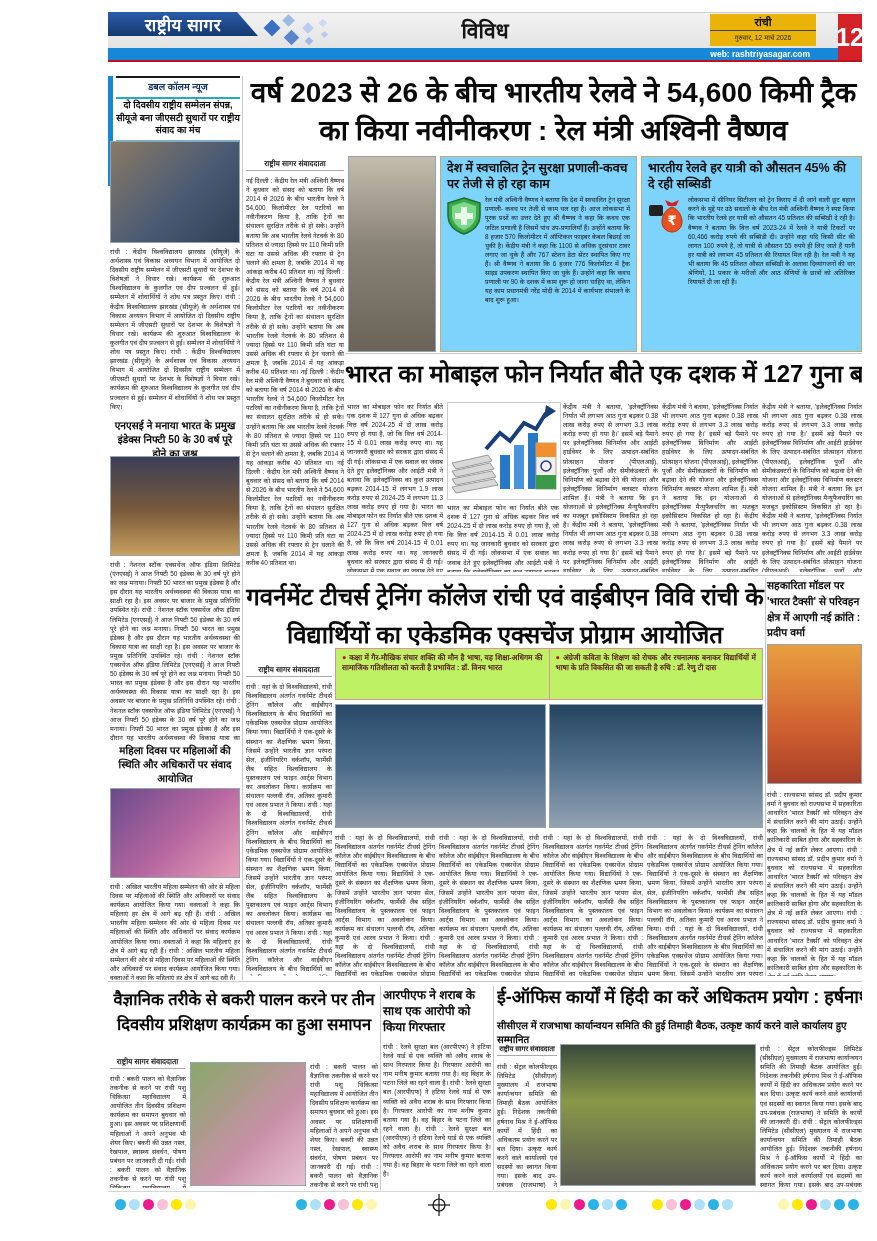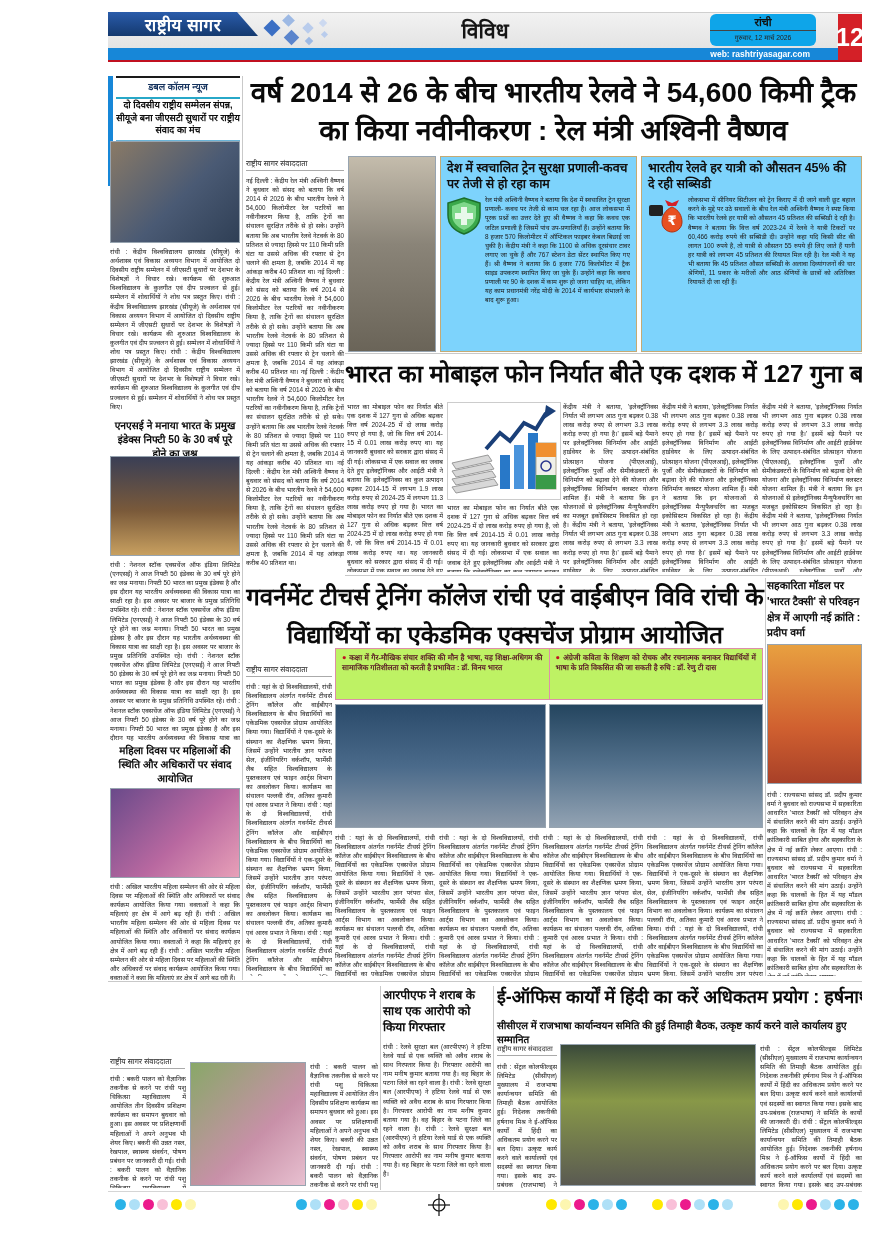--- a/index.html
+++ b/index.html
@@ -6,36 +6,36 @@
   #page{position:relative;width:877px;height:1241px;background:#ffffff;overflow:hidden;
         font-family:"Liberation Sans","DejaVu Sans",sans-serif;color:#111;}
   .abs{position:absolute;}
 
   
   .mh-band{left:108px;top:12px;width:754px;height:36px;background:linear-gradient(180deg,#f2f2f2,#e3e3e3);border-top:1px solid #cfcfcf;}
   .mh-logo{left:108px;top:12px;width:150px;height:24px;background:linear-gradient(180deg,#2a5cab,#14396f);
            clip-path:polygon(0 0,86% 0,100% 100%,0 100%);display:flex;align-items:center;justify-content:center;}
   .mh-logo span{color:#fff;font-size:17px;font-weight:bold;letter-spacing:.5px;}
   .mh-section{left:108px;top:16px;width:754px;text-align:center;font-size:21px;font-weight:bold;color:#151515;}
-  .mh-right{right:61px;top:14px;width:106px;height:32px;background:#0ea5e9;text-align:center;border-radius:6px;}
+  .mh-right{right:61px;top:14px;width:106px;height:32px;background:#eab308;text-align:center;}
   .mh-city{font-size:11px;font-weight:bold;border-bottom:1px solid #444;padding-bottom:1px;}
   .mh-date{font-size:6.8px;padding-top:2px;color:#222;}
   .mh-web{left:108px;top:48px;width:754px;height:12px;background:#1787d8;}
   .mh-web span{position:absolute;right:52px;top:1px;color:#fff;font-size:8.5px;font-weight:bold;}
   .mh-pagenum{right:15px;top:14px;width:24px;height:46px;background:#d42027;color:#fff;display:flex;align-items:center;justify-content:center;
               font-size:25px;font-weight:bold;z-index:5;}
   .mh-redline{left:108px;top:60px;width:754px;height:2px;background:#c01020;}
   .diamond{position:absolute;transform:rotate(45deg);}
 
   
   .kicker{left:116px;top:76px;width:124px;height:17px;border-top:2px solid #1a1a1a;border-bottom:2px solid #27a8c8;
           text-align:center;font-size:9.5px;font-weight:bold;color:#16335e;padding-top:2px;}
   .leftbar{left:108px;top:76px;width:5px;height:110px;background:#1787d8;}
   .head-sm{font-weight:bold;color:#0d0d0d;text-align:center;}
-  .byline{font-weight:normal;font-size:7.5px;color:#222;border-bottom:1px solid #aaa;padding-bottom:2px;}
+  .byline{font-weight:bold;font-size:7.5px;text-align:center;color:#222;border-bottom:1px solid #aaa;padding-bottom:2px;}
   .body-text{font-size:6.4px;line-height:1.42;text-align:justify;color:#1b1b1b;overflow:hidden;}
   .photo{border:1px solid #97a4b0;box-sizing:border-box;}
   .rule-v{background:#c9c9c9;width:1px;}
   .rule-h{background:#c9c9c9;height:1px;}
 
   
   .ph-conf{background:linear-gradient(135deg,#8a7a66,#4a5a74 55%,#2f3f55);}
   .ph-nse{background:linear-gradient(180deg,#3a3f55,#7a5a3a 55%,#c8a060);}
   .ph-women{background:linear-gradient(135deg,#6a4a8a,#b868a0 55%,#e8a0b8);}
   .ph-minister{background:linear-gradient(180deg,#c4bcac,#8a8478 45%,#6a6458);}
@@ -113,21 +113,21 @@
   <div class="abs head-sm" style="left:110px;top:419px;width:130px;height:34px;font-size:10.3px;line-height:1.35;">एनएसई ने मनाया भारत के प्रमुख इंडेक्स निफ्टी 50 के 30 वर्ष पूरे होने का जश्न</div>
   <div class="abs photo ph-nse" style="left:110px;top:456px;width:130px;height:100px;"></div>
   <div class="abs body-text" style="left:110px;top:560px;width:130px;height:182px;">रांची : नेशनल स्टॉक एक्सचेंज ऑफ इंडिया लिमिटेड (एनएसई) ने आज निफ्टी 50 इंडेक्स के 30 वर्ष पूरे होने का जश्न मनाया। निफ्टी 50 भारत का प्रमुख इंडेक्स है और इस दौरान यह भारतीय अर्थव्यवस्था की विकास यात्रा का साक्षी रहा है। इस अवसर पर बाजार के प्रमुख प्रतिनिधि उपस्थित रहे। रांची : नेशनल स्टॉक एक्सचेंज ऑफ इंडिया लिमिटेड (एनएसई) ने आज निफ्टी 50 इंडेक्स के 30 वर्ष पूरे होने का जश्न मनाया। निफ्टी 50 भारत का प्रमुख इंडेक्स है और इस दौरान यह भारतीय अर्थव्यवस्था की विकास यात्रा का साक्षी रहा है। इस अवसर पर बाजार के प्रमुख प्रतिनिधि उपस्थित रहे। रांची : नेशनल स्टॉक एक्सचेंज ऑफ इंडिया लिमिटेड (एनएसई) ने आज निफ्टी 50 इंडेक्स के 30 वर्ष पूरे होने का जश्न मनाया। निफ्टी 50 भारत का प्रमुख इंडेक्स है और इस दौरान यह भारतीय अर्थव्यवस्था की विकास यात्रा का साक्षी रहा है। इस अवसर पर बाजार के प्रमुख प्रतिनिधि उपस्थित रहे। रांची : नेशनल स्टॉक एक्सचेंज ऑफ इंडिया लिमिटेड (एनएसई) ने आज निफ्टी 50 इंडेक्स के 30 वर्ष पूरे होने का जश्न मनाया। निफ्टी 50 भारत का प्रमुख इंडेक्स है और इस दौरान यह भारतीय अर्थव्यवस्था की विकास यात्रा का साक्षी रहा है। इस अवसर पर बाजार के प्रमुख प्रतिनिधि उपस्थित रहे।</div>
 
   <div class="abs head-sm" style="left:110px;top:744px;width:130px;height:40px;font-size:10.3px;line-height:1.35;">महिला दिवस पर महिलाओं की स्थिति और अधिकारों पर संवाद आयोजित</div>
   <div class="abs photo ph-women" style="left:110px;top:788px;width:130px;height:90px;"></div>
   <div class="abs body-text" style="left:110px;top:882px;width:130px;height:98px;">रांची : अखिल भारतीय महिला सम्मेलन की ओर से महिला दिवस पर महिलाओं की स्थिति और अधिकारों पर संवाद कार्यक्रम आयोजित किया गया। वक्ताओं ने कहा कि महिलाएं हर क्षेत्र में आगे बढ़ रही हैं। रांची : अखिल भारतीय महिला सम्मेलन की ओर से महिला दिवस पर महिलाओं की स्थिति और अधिकारों पर संवाद कार्यक्रम आयोजित किया गया। वक्ताओं ने कहा कि महिलाएं हर क्षेत्र में आगे बढ़ रही हैं। रांची : अखिल भारतीय महिला सम्मेलन की ओर से महिला दिवस पर महिलाओं की स्थिति और अधिकारों पर संवाद कार्यक्रम आयोजित किया गया। वक्ताओं ने कहा कि महिलाएं हर क्षेत्र में आगे बढ़ रही हैं।</div>
 
   <div class="abs rule-v" style="left:242px;top:76px;height:904px;"></div>
 
-  <div class="abs lead-head">वर्ष 2014 से 26 के बीच भारतीय रेलवे ने 54,600 किमी ट्रैक का किया नवीनीकरण : रेल मंत्री अश्विनी वैष्णव</div>
+  <div class="abs lead-head">वर्ष 2023 से 26 के बीच भारतीय रेलवे ने 54,600 किमी ट्रैक का किया नवीनीकरण : रेल मंत्री अश्विनी वैष्णव</div>
 
   <div class="abs byline" style="left:246px;top:158px;width:98px;">राष्ट्रीय सागर संवाददाता</div>
   <div class="abs body-text" style="left:246px;top:176px;width:98px;height:396px;">नई दिल्ली : केंद्रीय रेल मंत्री अश्विनी वैष्णव ने बुधवार को संसद को बताया कि वर्ष 2014 से 2026 के बीच भारतीय रेलवे ने 54,600 किलोमीटर रेल पटरियों का नवीनीकरण किया है, ताकि ट्रेनों का संचालन सुरक्षित तरीके से हो सके। उन्होंने बताया कि अब भारतीय रेलवे नेटवर्क के 80 प्रतिशत से ज्यादा हिस्से पर 110 किमी प्रति घंटा या उससे अधिक की रफ्तार से ट्रेन चलाने की क्षमता है, जबकि 2014 में यह आंकड़ा करीब 40 प्रतिशत था। नई दिल्ली : केंद्रीय रेल मंत्री अश्विनी वैष्णव ने बुधवार को संसद को बताया कि वर्ष 2014 से 2026 के बीच भारतीय रेलवे ने 54,600 किलोमीटर रेल पटरियों का नवीनीकरण किया है, ताकि ट्रेनों का संचालन सुरक्षित तरीके से हो सके। उन्होंने बताया कि अब भारतीय रेलवे नेटवर्क के 80 प्रतिशत से ज्यादा हिस्से पर 110 किमी प्रति घंटा या उससे अधिक की रफ्तार से ट्रेन चलाने की क्षमता है, जबकि 2014 में यह आंकड़ा करीब 40 प्रतिशत था। नई दिल्ली : केंद्रीय रेल मंत्री अश्विनी वैष्णव ने बुधवार को संसद को बताया कि वर्ष 2014 से 2026 के बीच भारतीय रेलवे ने 54,600 किलोमीटर रेल पटरियों का नवीनीकरण किया है, ताकि ट्रेनों का संचालन सुरक्षित तरीके से हो सके। उन्होंने बताया कि अब भारतीय रेलवे नेटवर्क के 80 प्रतिशत से ज्यादा हिस्से पर 110 किमी प्रति घंटा या उससे अधिक की रफ्तार से ट्रेन चलाने की क्षमता है, जबकि 2014 में यह आंकड़ा करीब 40 प्रतिशत था। नई दिल्ली : केंद्रीय रेल मंत्री अश्विनी वैष्णव ने बुधवार को संसद को बताया कि वर्ष 2014 से 2026 के बीच भारतीय रेलवे ने 54,600 किलोमीटर रेल पटरियों का नवीनीकरण किया है, ताकि ट्रेनों का संचालन सुरक्षित तरीके से हो सके। उन्होंने बताया कि अब भारतीय रेलवे नेटवर्क के 80 प्रतिशत से ज्यादा हिस्से पर 110 किमी प्रति घंटा या उससे अधिक की रफ्तार से ट्रेन चलाने की क्षमता है, जबकि 2014 में यह आंकड़ा करीब 40 प्रतिशत था।</div>
 
   <div class="abs photo ph-minister" style="left:348px;top:156px;width:88px;height:196px;"></div>
 
   <div class="abs lead-box" style="left:440px;top:156px;width:197px;height:196px;">
     <h3>देश में स्वचालित ट्रेन सुरक्षा प्रणाली-कवच पर तेजी से हो रहा काम</h3>
     <div class="icon-float">
       <svg width="34" height="38" viewBox="0 0 34 38">
@@ -204,20 +204,21 @@
   <div class="abs body-text" style="left:647px;top:833px;width:116px;height:143px;">रांची : यहां के दो विश्वविद्यालयों, रांची विश्वविद्यालय अंतर्गत गवर्नमेंट टीचर्स ट्रेनिंग कॉलेज और वाईबीएन विश्वविद्यालय के बीच विद्यार्थियों का एकेडमिक एक्सचेंज प्रोग्राम आयोजित किया गया। विद्यार्थियों ने एक-दूसरे के संस्थान का शैक्षणिक भ्रमण किया, जिसमें उन्होंने भारतीय ज्ञान परंपरा सेल, इंजीनियरिंग वर्कशॉप, फार्मेसी लैब सहित विश्वविद्यालय के पुस्तकालय एवं फाइन आर्ट्स विभाग का अवलोकन किया। कार्यक्रम का संचालन पल्लवी रॉय, अतिका कुमारी एवं आरव प्रभात ने किया। रांची : यहां के दो विश्वविद्यालयों, रांची विश्वविद्यालय अंतर्गत गवर्नमेंट टीचर्स ट्रेनिंग कॉलेज और वाईबीएन विश्वविद्यालय के बीच विद्यार्थियों का एकेडमिक एक्सचेंज प्रोग्राम आयोजित किया गया। विद्यार्थियों ने एक-दूसरे के संस्थान का शैक्षणिक भ्रमण किया, जिसमें उन्होंने भारतीय ज्ञान परंपरा सेल, इंजीनियरिंग वर्कशॉप, फार्मेसी लैब सहित विश्वविद्यालय के पुस्तकालय एवं फाइन आर्ट्स विभाग का अवलोकन किया। कार्यक्रम का संचालन पल्लवी रॉय, अतिका कुमारी एवं आरव प्रभात ने किया।</div>
 
   <div class="abs rule-v" style="left:765px;top:578px;height:398px;"></div>
 
   <div class="abs taxi-head">सहकारिता मॉडल पर 'भारत टैक्सी' से परिवहन क्षेत्र में आएगी नई क्रांति : प्रदीप वर्मा</div>
   <div class="abs photo ph-verma" style="left:767px;top:644px;width:95px;height:140px;"></div>
   <div class="abs body-text" style="left:767px;top:790px;width:95px;height:186px;">रांची : राज्यसभा सांसद डॉ. प्रदीप कुमार वर्मा ने बुधवार को राज्यसभा में सहकारिता आधारित 'भारत टैक्सी' को परिवहन क्षेत्र में संचालित करने की मांग उठाई। उन्होंने कहा कि चालकों के हित में यह मॉडल क्रांतिकारी साबित होगा और सहकारिता के क्षेत्र में नई क्रांति लेकर आएगा। रांची : राज्यसभा सांसद डॉ. प्रदीप कुमार वर्मा ने बुधवार को राज्यसभा में सहकारिता आधारित 'भारत टैक्सी' को परिवहन क्षेत्र में संचालित करने की मांग उठाई। उन्होंने कहा कि चालकों के हित में यह मॉडल क्रांतिकारी साबित होगा और सहकारिता के क्षेत्र में नई क्रांति लेकर आएगा। रांची : राज्यसभा सांसद डॉ. प्रदीप कुमार वर्मा ने बुधवार को राज्यसभा में सहकारिता आधारित 'भारत टैक्सी' को परिवहन क्षेत्र में संचालित करने की मांग उठाई। उन्होंने कहा कि चालकों के हित में यह मॉडल क्रांतिकारी साबित होगा और सहकारिता के क्षेत्र में नई क्रांति लेकर आएगा।</div>
 
   <div class="abs rule-h" style="left:108px;top:981px;width:754px;"></div>
 
+  <div class="abs goat-head">वैज्ञानिक तरीके से बकरी पालन करने पर तीन दिवसीय प्रशिक्षण कार्यक्रम का हुआ समापन</div>
   <div class="abs byline" style="left:110px;top:1056px;width:75px;">राष्ट्रीय सागर संवाददाता</div>
   <div class="abs photo ph-goat" style="left:190px;top:1062px;width:116px;height:124px;"></div>
   <div class="abs body-text" style="left:110px;top:1074px;width:76px;height:114px;">रांची : बकरी पालन को वैज्ञानिक तकनीक से करने पर रांची पशु चिकित्सा महाविद्यालय में आयोजित तीन दिवसीय प्रशिक्षण कार्यक्रम का समापन बुधवार को हुआ। इस अवसर पर प्रशिक्षणार्थी महिलाओं ने अपने अनुभव भी शेयर किए। बकरी की उन्नत नस्ल, रेखपाल, स्वास्थ्य संवर्धन, पोषण प्रबंधन पर जानकारी दी गई। रांची : बकरी पालन को वैज्ञानिक तकनीक से करने पर रांची पशु चिकित्सा महाविद्यालय में आयोजित तीन दिवसीय प्रशिक्षण कार्यक्रम का समापन बुधवार को हुआ। इस अवसर पर प्रशिक्षणार्थी महिलाओं ने अपने अनुभव भी शेयर किए। बकरी की उन्नत नस्ल, रेखपाल, स्वास्थ्य संवर्धन, पोषण प्रबंधन पर जानकारी दी गई।</div>
   <div class="abs body-text" style="left:310px;top:1062px;width:68px;height:126px;">रांची : बकरी पालन को वैज्ञानिक तकनीक से करने पर रांची पशु चिकित्सा महाविद्यालय में आयोजित तीन दिवसीय प्रशिक्षण कार्यक्रम का समापन बुधवार को हुआ। इस अवसर पर प्रशिक्षणार्थी महिलाओं ने अपने अनुभव भी शेयर किए। बकरी की उन्नत नस्ल, रेखपाल, स्वास्थ्य संवर्धन, पोषण प्रबंधन पर जानकारी दी गई। रांची : बकरी पालन को वैज्ञानिक तकनीक से करने पर रांची पशु चिकित्सा महाविद्यालय में आयोजित तीन दिवसीय प्रशिक्षण कार्यक्रम का समापन बुधवार को हुआ। इस अवसर पर प्रशिक्षणार्थी महिलाओं ने अपने अनुभव भी शेयर किए। बकरी की उन्नत नस्ल, रेखपाल, स्वास्थ्य संवर्धन, पोषण प्रबंधन पर जानकारी दी गई।</div>
 
   <div class="abs rule-v" style="left:380px;top:986px;height:204px;"></div>
 
   <div class="abs rpf-head">आरपीएफ ने शराब के साथ एक आरोपी को किया गिरफ्तार</div>
   <div class="abs body-text" style="left:383px;top:1042px;width:108px;height:146px;">रांची : रेलवे सुरक्षा बल (आरपीएफ) ने हटिया रेलवे यार्ड से एक व्यक्ति को अवैध शराब के साथ गिरफ्तार किया है। गिरफ्तार आरोपी का नाम मनीष कुमार बताया गया है। वह बिहार के पटना जिले का रहने वाला है। रांची : रेलवे सुरक्षा बल (आरपीएफ) ने हटिया रेलवे यार्ड से एक व्यक्ति को अवैध शराब के साथ गिरफ्तार किया है। गिरफ्तार आरोपी का नाम मनीष कुमार बताया गया है। वह बिहार के पटना जिले का रहने वाला है। रांची : रेलवे सुरक्षा बल (आरपीएफ) ने हटिया रेलवे यार्ड से एक व्यक्ति को अवैध शराब के साथ गिरफ्तार किया है। गिरफ्तार आरोपी का नाम मनीष कुमार बताया गया है। वह बिहार के पटना जिले का रहने वाला है।</div>
 

